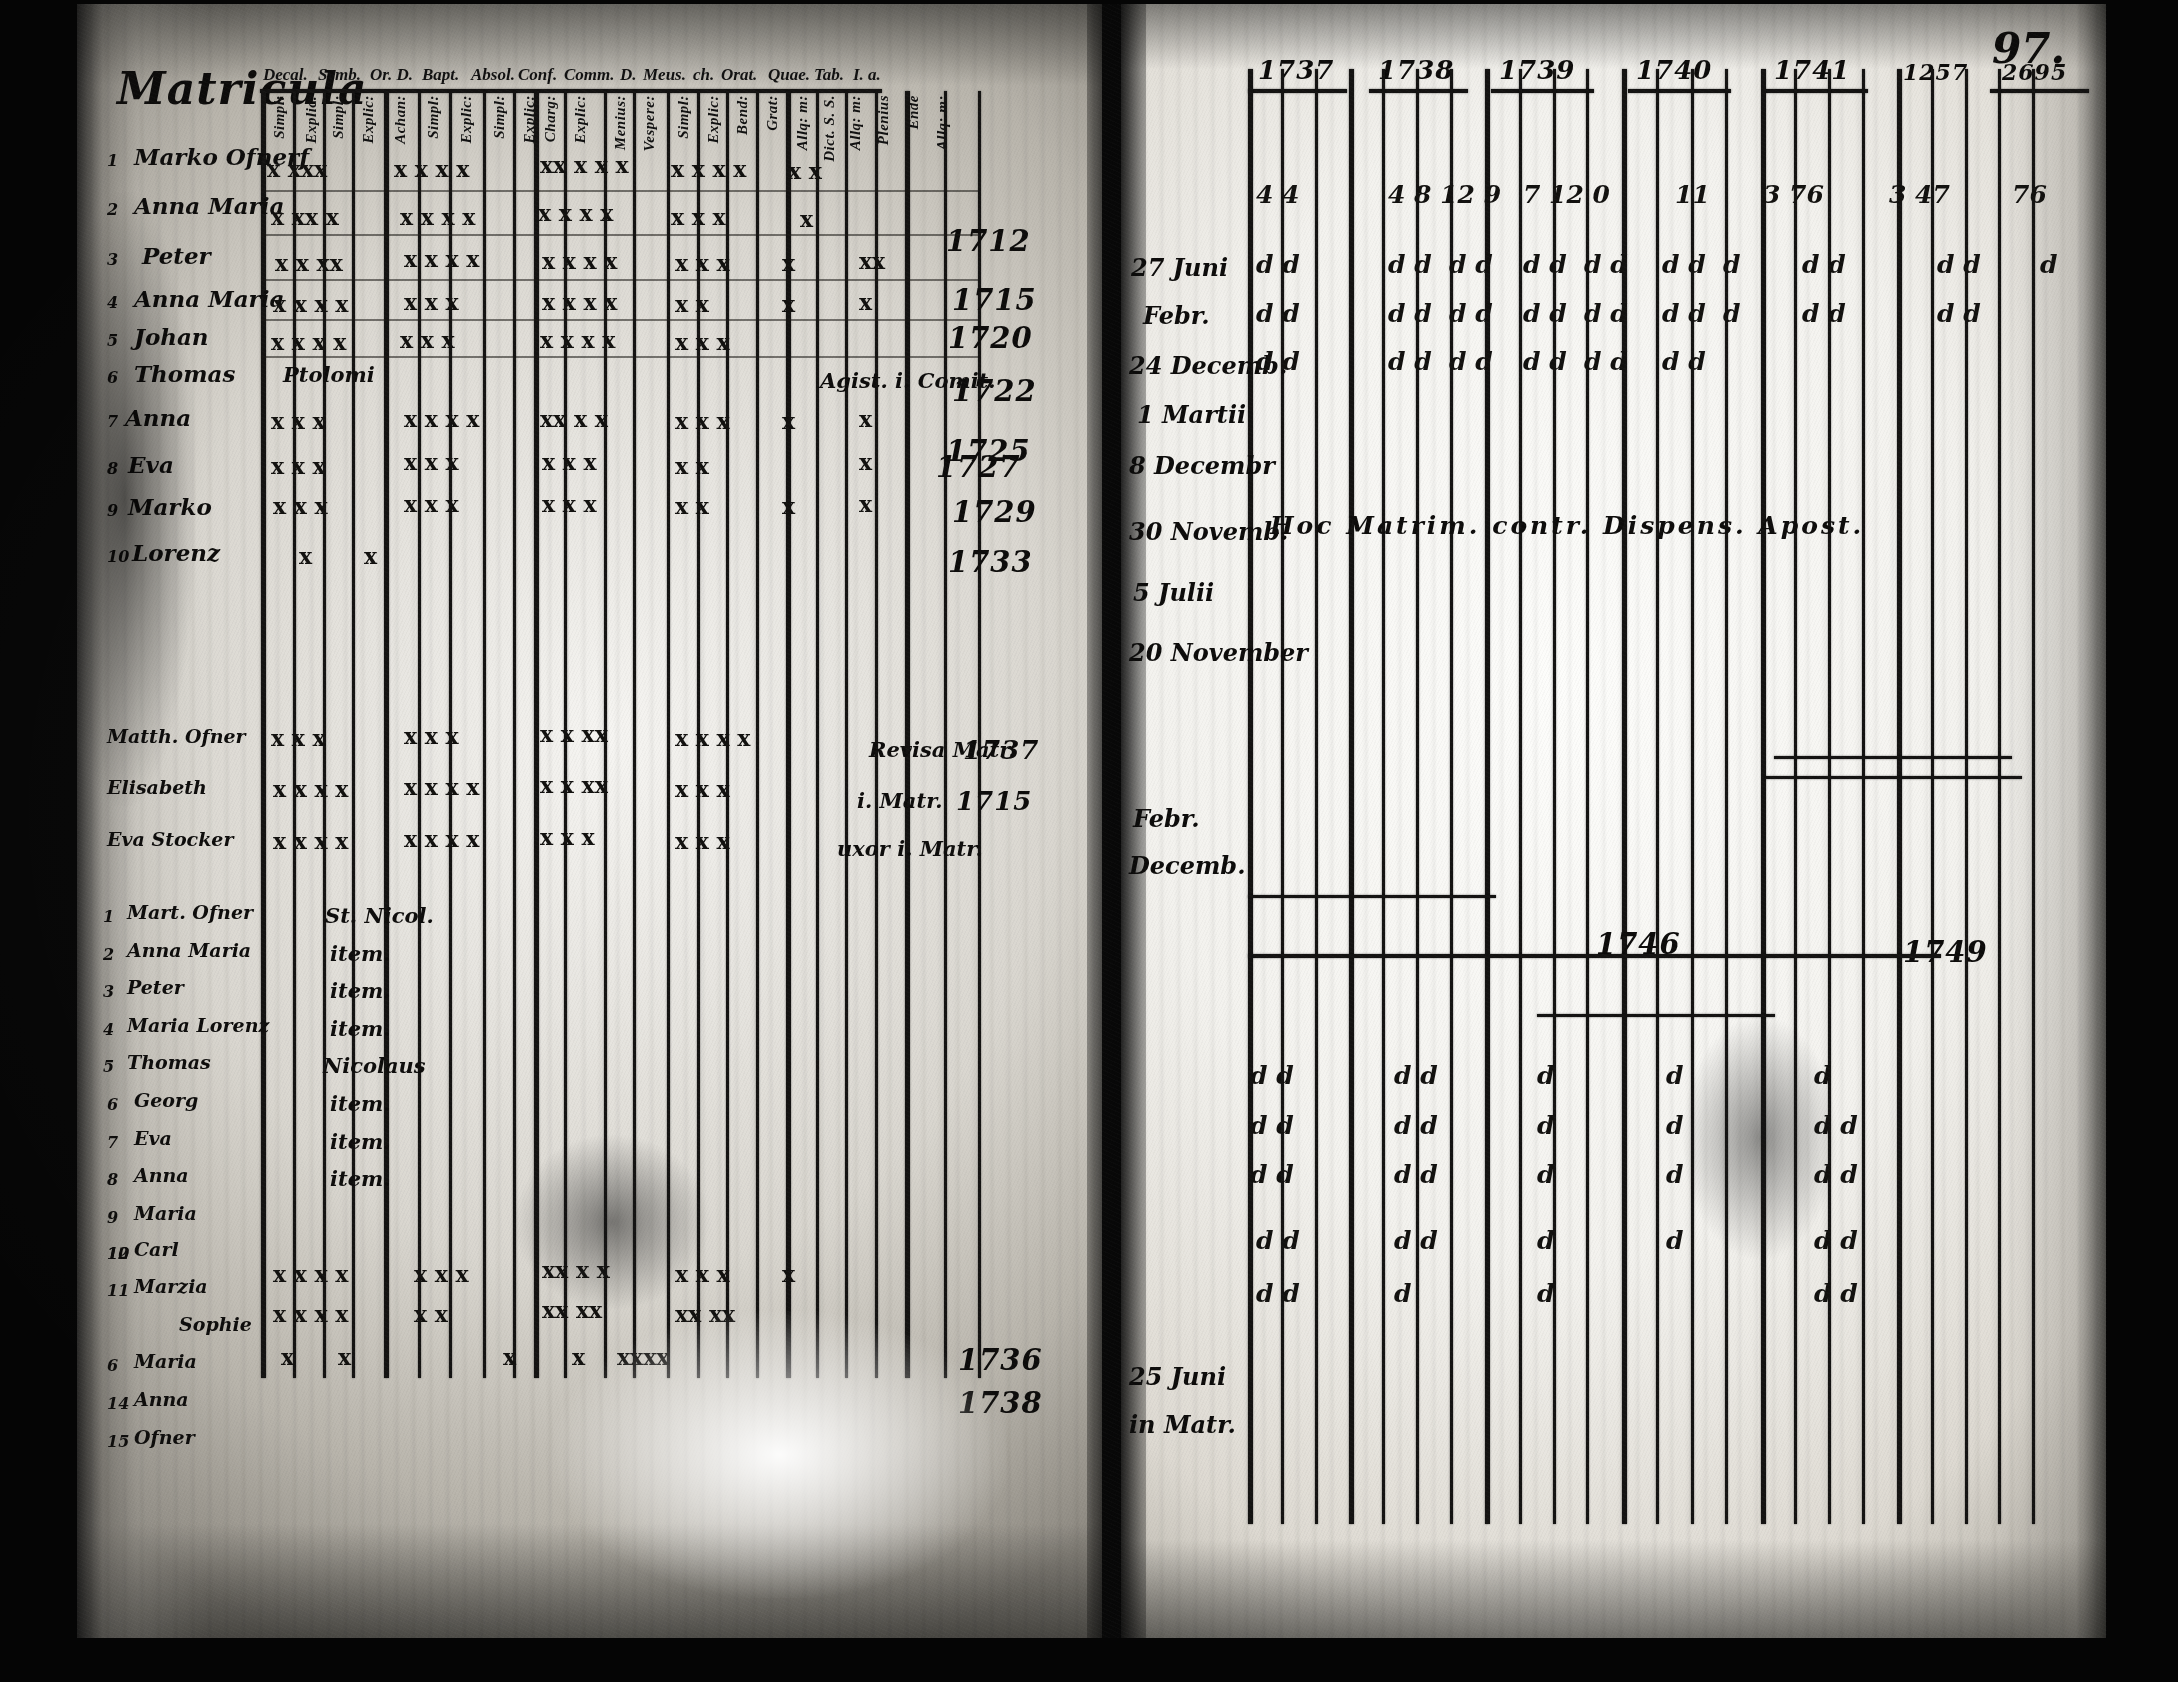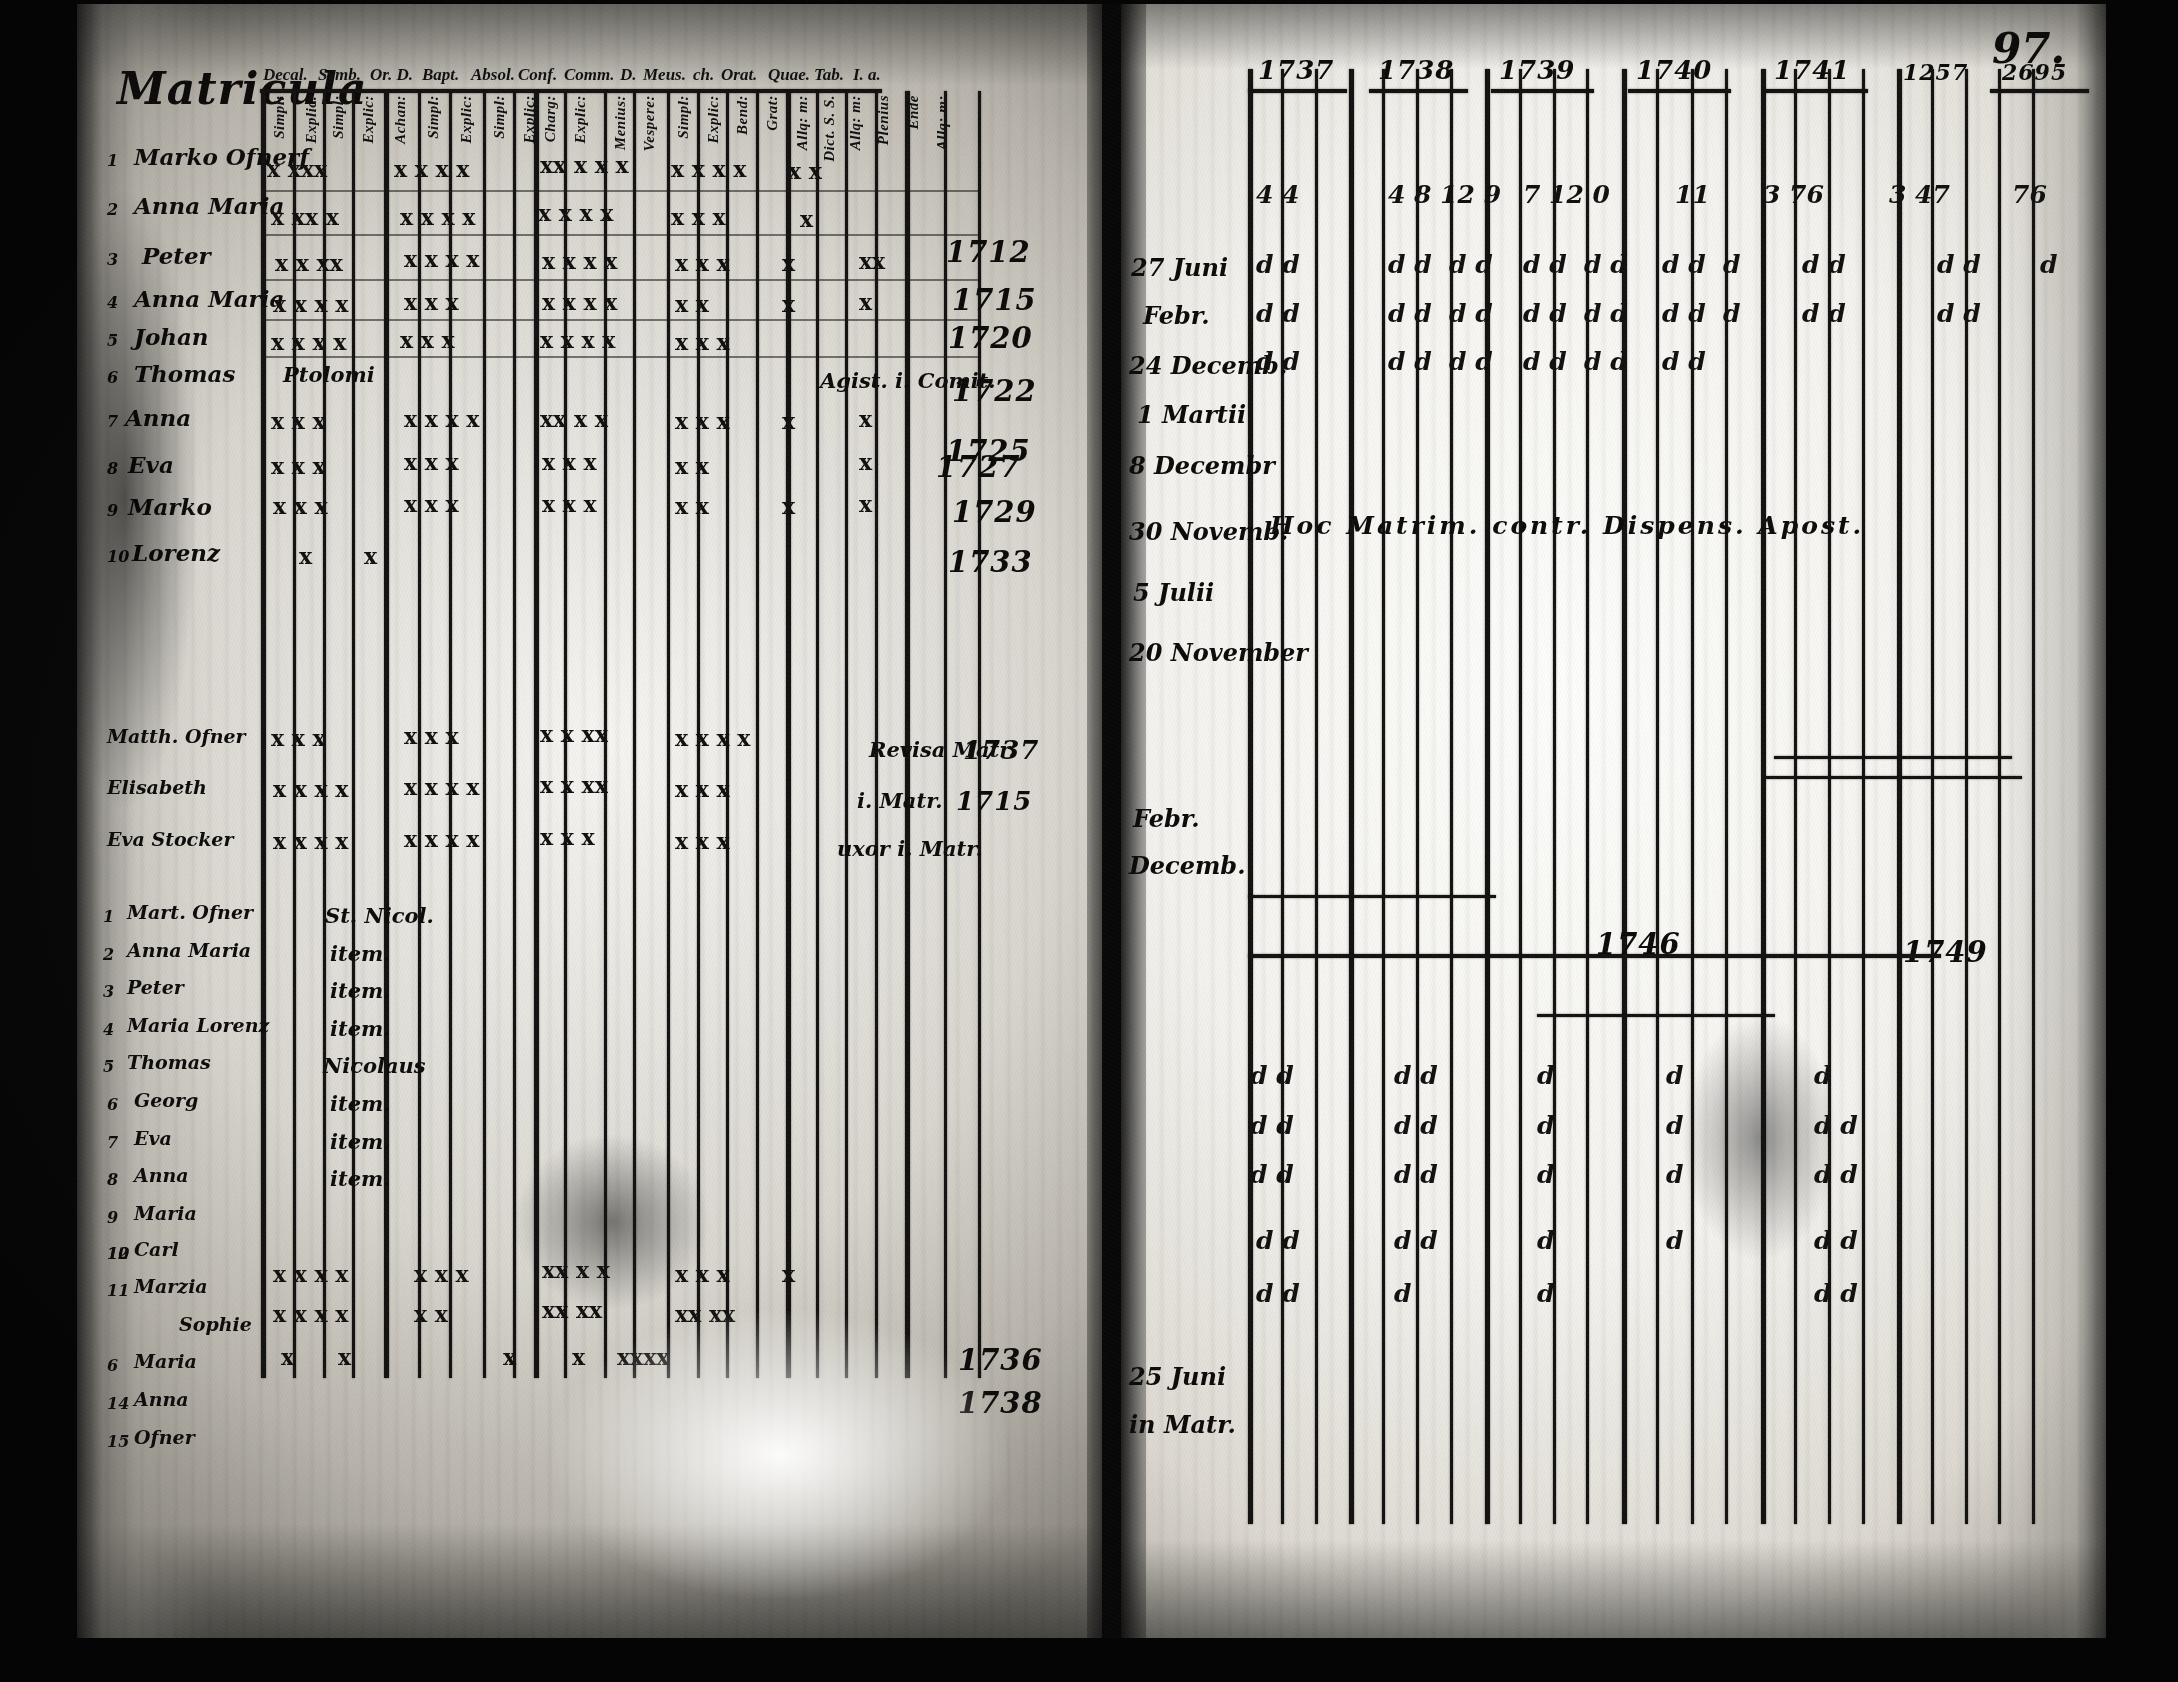--- a/index.html
+++ b/index.html
@@ -269,21 +269,21 @@
       <div class="rule-v" style="left:901px;top:87px;height:1287px;"></div>
 
       <div class="num" style="left:30px;top:147px;">1</div>
       <div class="name" style="left:57px;top:139px;">Marko Ofnerf</div>
 
       <div class="num" style="left:30px;top:196px;">2</div>
       <div class="name" style="left:57px;top:188px;">Anna Maria</div>
 
       <div class="num" style="left:30px;top:246px;">3</div>
       <div class="name" style="left:65px;top:238px;">Peter</div>
-      <div class="year" style="left:869px;top:231px;">1712</div>
+      <div class="year" style="left:869px;top:220px;">1712</div>
 
       <div class="num" style="left:30px;top:289px;">4</div>
       <div class="name" style="left:57px;top:281px;">Anna Maria</div>
       <div class="year" style="left:875px;top:279px;">1715</div>
 
       <div class="num" style="left:30px;top:327px;">5</div>
       <div class="name" style="left:57px;top:319px;">Johan</div>
       <div class="year" style="left:871px;top:317px;">1720</div>
 
       <div class="num" style="left:30px;top:364px;">6</div>

